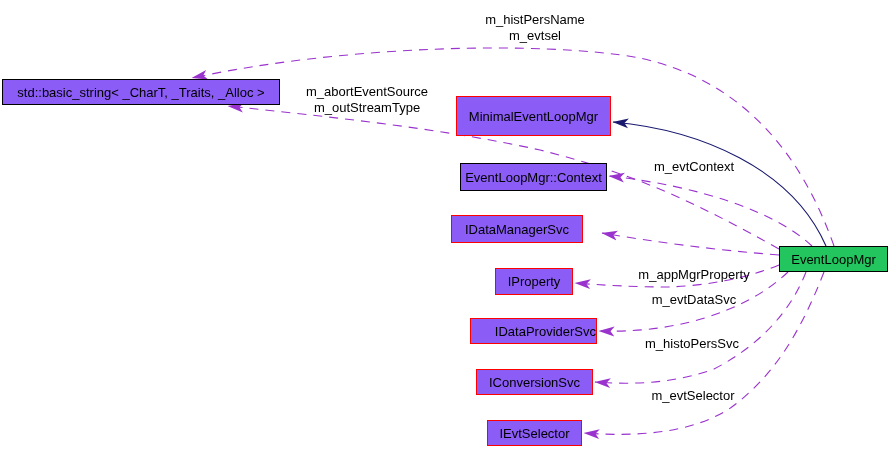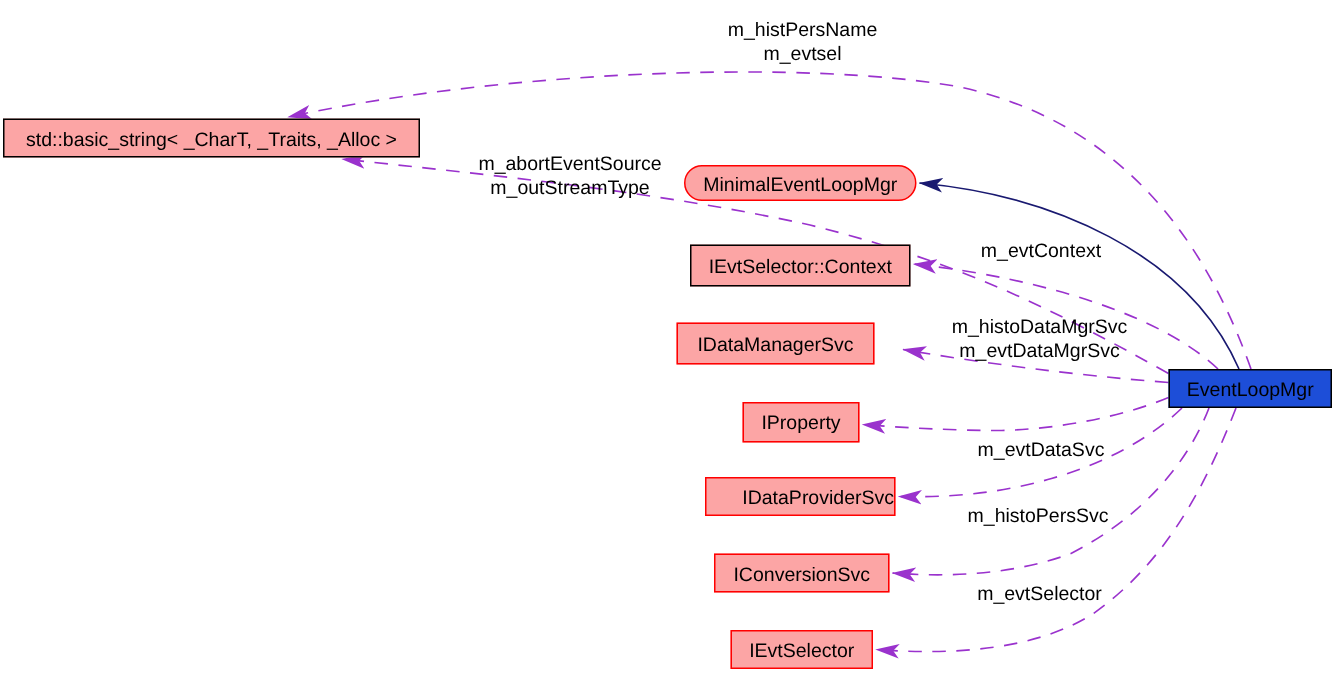--- a/index.html
+++ b/index.html
@@ -10,25 +10,25 @@
     font-family:"Liberation Sans","DejaVu Sans",sans-serif;
     font-size:13px;color:#000;
     overflow:hidden;
   }
   .edge-layer{position:absolute;left:0;top:0;z-index:1;}
   .edge-usage{fill:none;stroke:#9a32cd;stroke-width:1.1;stroke-dasharray:9 7;}
   .edge-inherit{fill:none;stroke:#191970;stroke-width:1.1;}
   .node{
     position:absolute;z-index:2;box-sizing:border-box;
     display:flex;align-items:center;justify-content:center;
-    background:#fca5a5;border:1px solid #000;
+    background:#8b5cf6;border:1px solid #000;
     white-space:nowrap;line-height:1;
   }
   .node.red{border:1.5px solid #ff0000;}
-  .node.main{background:#1d4ed8;border:1.5px solid #000;}
+  .node.main{background:#22c55e;border:1.5px solid #000;}
   .edge-label{
     position:absolute;z-index:2;text-align:center;
     line-height:16px;white-space:nowrap;
   }
   .edge-label .ln{display:block;}
 </style>
 </head>
 <body>
 
 <div class="canvas">
@@ -51,26 +51,26 @@
     <path class="edge-usage" marker-end="url(#arrow-purple)" d="M 788 272 C 766 293 736 309 701 319 C 667 329 631 332 599 331"></path>
     <path class="edge-usage" marker-end="url(#arrow-purple)" d="M 806 272 C 791 311 759 346 714 369 C 676 383 634 385 595 382"></path>
     <path class="edge-usage" marker-end="url(#arrow-purple)" d="M 824 272 C 801 331 774 377 729 409 C 691 433 638 437 584 433"></path>
     <path class="edge-inherit" marker-end="url(#arrow-navy)" d="M 826 246 C 792 168 700 130 613 122"></path>
   </svg>
 
   <div class="node" style="left:2px;top:79px;width:278px;height:26px;">
     <span>std::basic_string&lt; _CharT, _Traits, _Alloc &gt;</span>
   </div>
 
-  <div class="node red" style="left:456px;top:110px;width:155px;height:24px;border-radius:13px;">
+  <div class="node red" style="left:456px;top:96px;width:155px;height:40px;">
     <span>MinimalEventLoopMgr</span>
   </div>
 
   <div class="node" style="left:460px;top:163px;width:147px;height:28px;">
-    <span>IEvtSelector::Context</span>
+    <span>EventLoopMgr::Context</span>
   </div>
 
   <div class="node red" style="left:451px;top:215px;width:132px;height:28px;">
     <span>IDataManagerSvc</span>
   </div>
 
   <div class="node red" style="left:495px;top:268px;width:78px;height:27px;text-align:right;">
     <span>IProperty</span>
   </div>
 
@@ -88,34 +88,33 @@
 
   <div class="node main" style="left:779px;top:246px;width:109px;height:26px;">
     <span>EventLoopMgr</span>
   </div>
 
   <div class="edge-label" style="left:435px;top:12px;width:200px;">
     <span class="ln">m_histPersName</span>
     <span class="ln">m_evtsel</span>
   </div>
 
-  <div class="edge-label" style="left:280px;top:84px;width:200px;margin-top:17px;">
+  <div class="edge-label" style="left:267px;top:84px;width:200px;">
     <span class="ln">m_abortEventSource</span>
     <span class="ln">m_outStreamType</span>
   </div>
 
   <div class="edge-label" style="left:619px;top:159px;width:150px;">
     <span class="ln">m_evtContext</span>
   </div>
 
-  <div class="edge-label" style="left:593px;top:210px;width:200px;">
-    <span class="ln">m_histoDataMgrSvc</span>
-    <span class="ln">m_evtDataMgrSvc</span>
+
+  <div class="edge-label" style="left:594px;top:267px;width:200px;">
+    <span class="ln">m_appMgrProperty</span>
   </div>
-
 
   <div class="edge-label" style="left:592px;top:336px;width:200px;">
     <span class="ln">m_histoPersSvc</span>
   </div>
 
   <div class="edge-label" style="left:594px;top:292px;width:200px;">
     <span class="ln">m_evtDataSvc</span>
   </div>
 
   <div class="edge-label" style="left:593px;top:388px;width:200px;">

